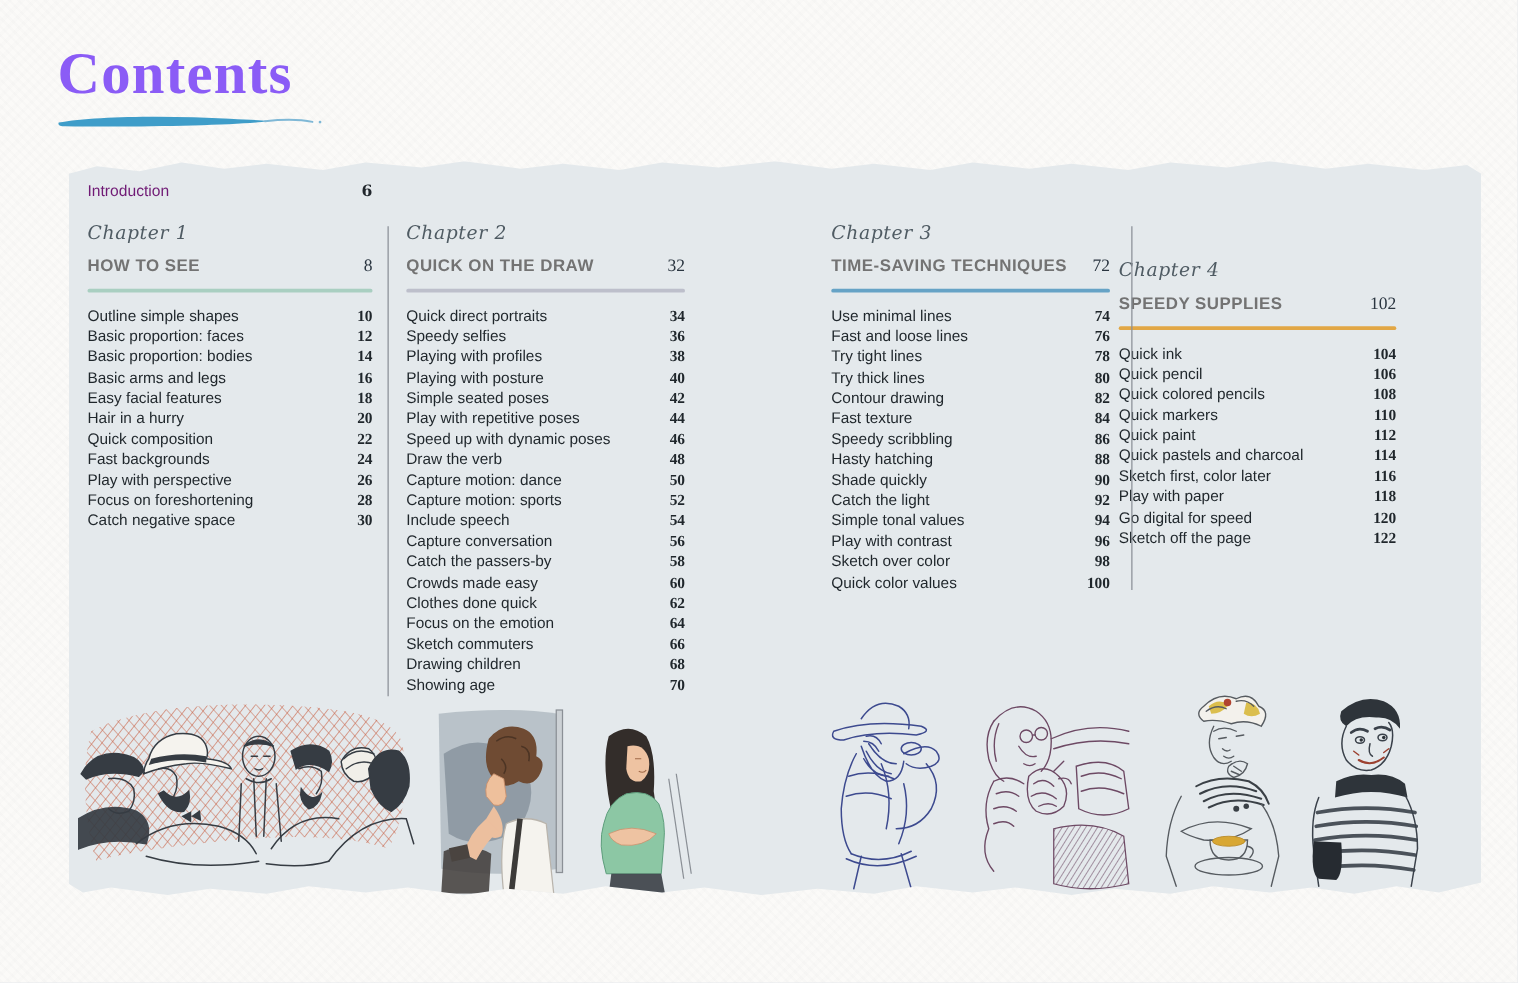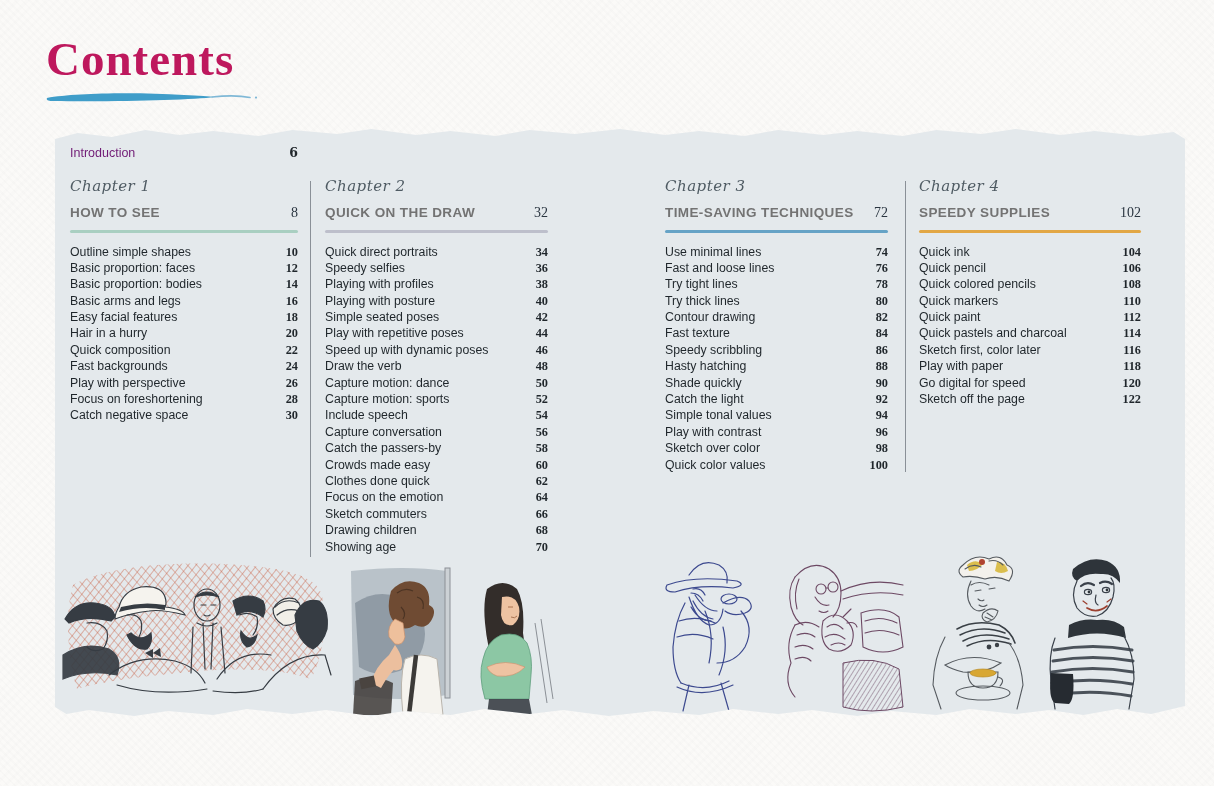--- a/index.html
+++ b/index.html
@@ -11,21 +11,21 @@
       repeating-linear-gradient(45deg, rgba(60,70,80,.015) 0 2px, transparent 2px 5px),
       repeating-linear-gradient(-45deg, rgba(60,70,80,.012) 0 3px, transparent 3px 7px);
     overflow:hidden;
   }
   .stage{position:relative;width:1214px;height:786px;}
 
   
   .page-title{
     position:absolute;left:46px;top:36px;margin:0;
     font-family:"Liberation Serif",serif;
-    font-size:47px;font-weight:600;color:#be185d;letter-spacing:1px;line-height:1;
+    font-size:47px;font-weight:600;color:#8b5cf6;letter-spacing:1px;line-height:1;
   }
   .title-brush{position:absolute;left:44px;top:90px;}
 
   
   .band{
     position:absolute;left:55px;top:127px;width:1130px;height:591px;
     background:#e4e9ec;
     background-image:repeating-linear-gradient(38deg, rgba(90,110,125,.03) 0 3px, transparent 3px 8px);
     clip-path:polygon(0 12px,2% 6px,5% 10px,8% 3px,11% 8px,14% 4px,18% 9px,21% 3px,25% 7px,28% 2px,32% 8px,35% 4px,39% 9px,42% 3px,46% 7px,50% 2px,54% 8px,57% 4px,61% 9px,64% 3px,68% 8px,71% 4px,75% 9px,78% 3px,82% 7px,85% 2px,89% 8px,92% 4px,96% 9px,99% 5px,100% 12px,
       100% 579px,97% 587px,94% 582px,91% 588px,88% 583px,85% 587px,81% 582px,78% 588px,74% 584px,71% 589px,67% 583px,64% 587px,60% 582px,57% 588px,53% 584px,49% 589px,45% 583px,42% 587px,38% 582px,35% 588px,31% 584px,28% 589px,24% 583px,21% 587px,17% 582px,14% 588px,10% 584px,7% 589px,3% 583px,1% 587px,0 580px);
@@ -37,21 +37,21 @@
     display:flex;justify-content:space-between;align-items:baseline;
   }
   .intro-row .label{font-size:12.5px;color:#701a75;}
   .intro-row .pnum{font-family:"DejaVu Serif",serif;font-weight:700;font-size:12.5px;color:#21272c;}
 
   
   .chapter{position:absolute;top:50px;}
   .chapter.c1{left:15px;width:228px;}
   .chapter.c2{left:270px;width:223px;}
   .chapter.c3{left:610px;width:223px;}
-  .chapter.c4{left:864px;width:222px;}
+  .chapter.c4{left:840px;width:222px;margin-top:30px;}
 
   .eyebrow{
     font-family:"DejaVu Serif",serif;font-style:italic;
     font-size:15px;color:#4f5b63;letter-spacing:.5px;margin:0 0 10px 0;
   }
   .ch-title-row{display:flex;justify-content:space-between;align-items:baseline;margin:0 0 9px 0;}
   .ch-title{font-size:13.5px;font-weight:700;letter-spacing:.4px;color:#737373;}
   .ch-page{font-family:"Liberation Serif",serif;font-size:14px;color:#2a3540;}
   .ch-underline{height:2.5px;border-radius:2px;opacity:.95;margin-bottom:12px;
     background:#999;}

